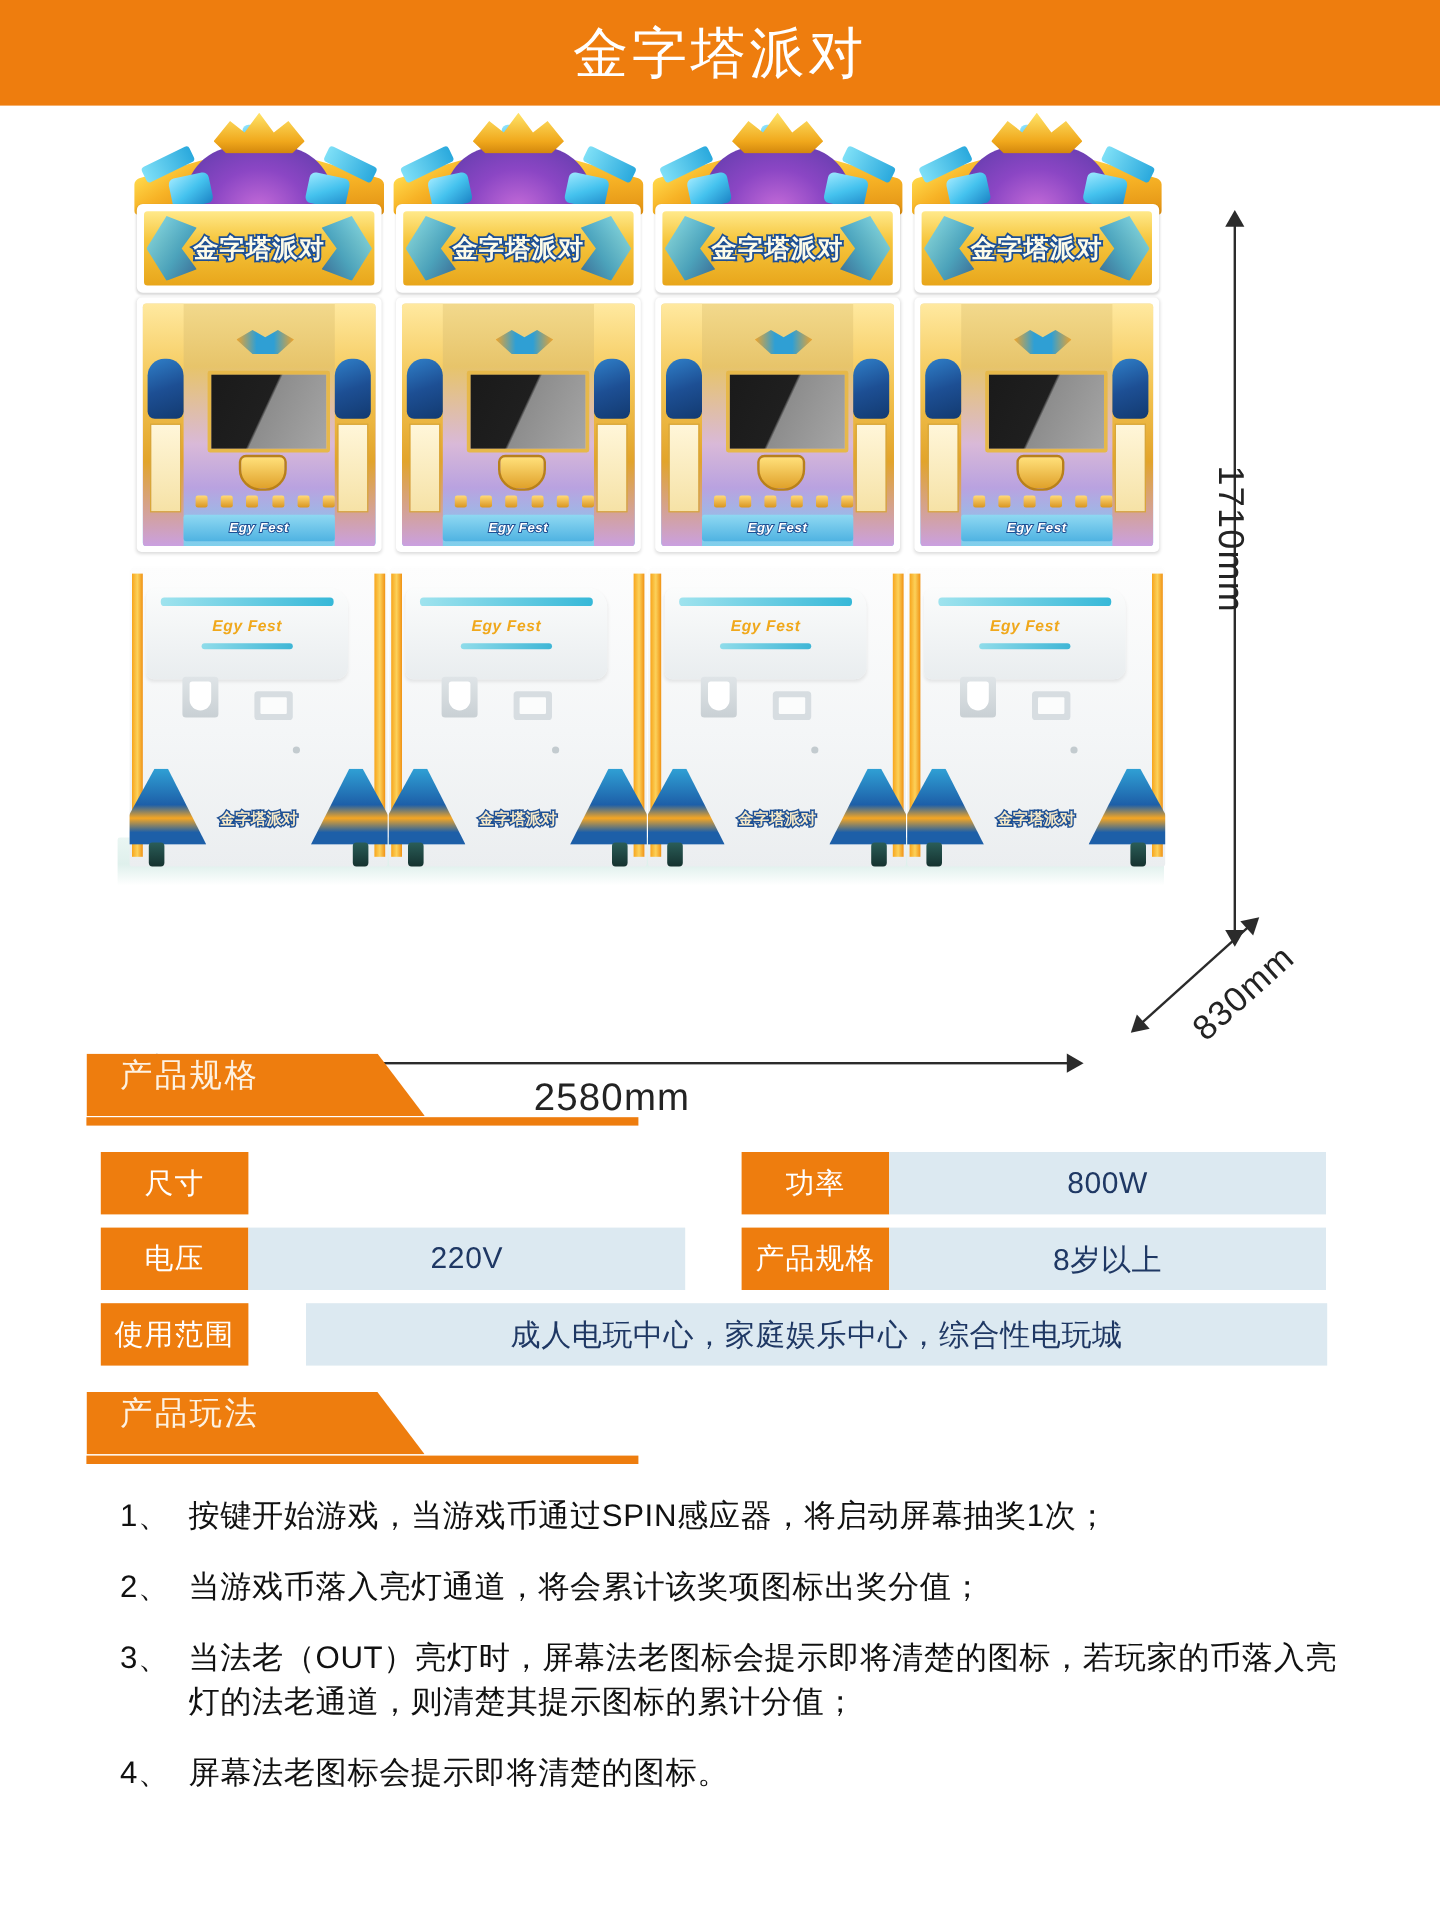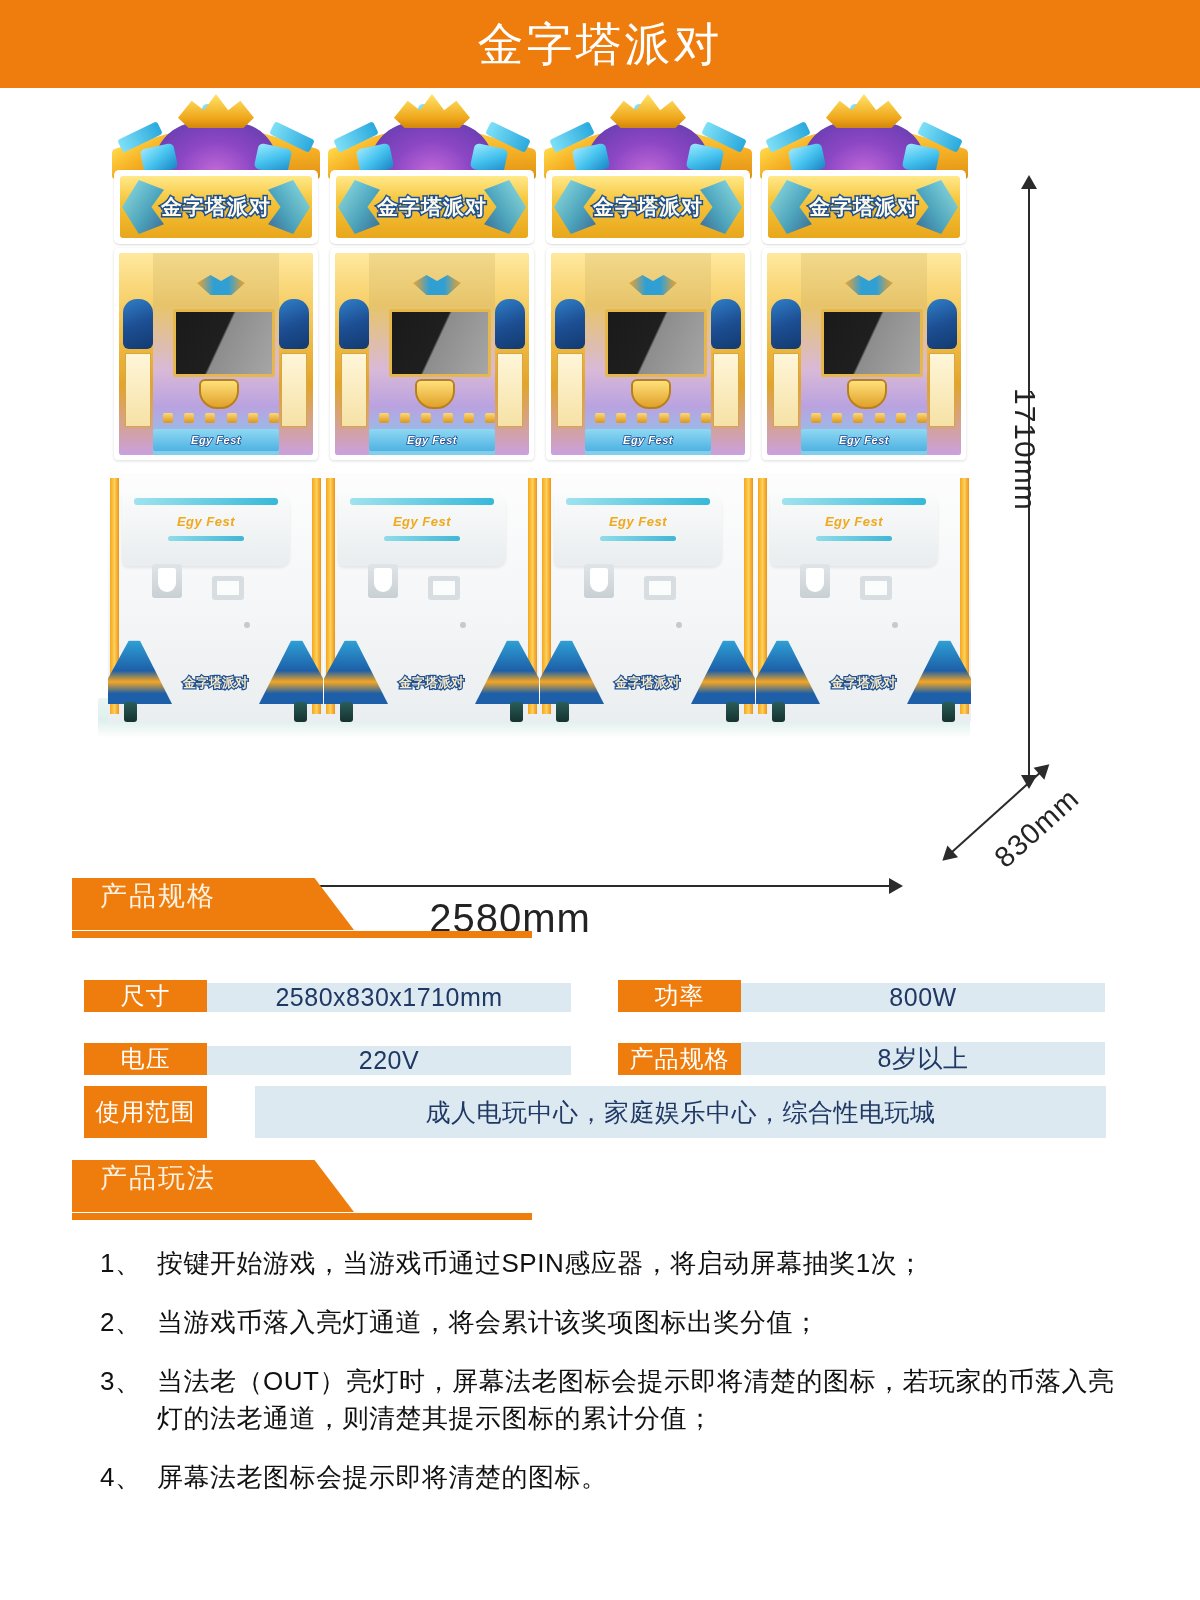--- a/index.html
+++ b/index.html
@@ -399,21 +399,21 @@
     border-top: 8px solid transparent;
     border-bottom: 8px solid transparent;
   }
   .dim-h::before { left: -13px; border-right: 14px solid #2b2b2b; }
   .dim-h::after  { right: -13px; border-left: 14px solid #2b2b2b; }
   .dim-h-label {
     position: absolute;
     left: 0; top: 808px;
     width: 1020px;
     text-align: center;
-    font-size: 40px;
+    font-size: 32px;
     color: #232323;
     letter-spacing: 1px;
   }
 
   .dim-d {
     position: absolute;
     left: 952px; top: 763px;
     width: 118px; height: 2px;
     background: #2b2b2b;
     transform: rotate(-42deg);
@@ -470,21 +470,21 @@
   .spec-table {
     position: absolute;
     left: 84px; top: 960px;
     width: 1022px;
   }
   .spec-row {
     display: flex;
     margin-bottom: 11px;
     height: 52px;
   }
-  .spec-pair { display: flex; height: 52px; align-items: flex-end; }
+  .spec-pair { display: flex; height: 52px; }
   .pair-left  { width: 487px; margin-right: 47px; }
   .pair-right { width: 487px; }
   .spec-key {
     width: 123px;
     background: #ee7d0e;
     color: #ffffff;
     font-size: 24px;
     letter-spacing: 1px;
     display: flex; align-items: center; justify-content: center;
     flex: none;
@@ -793,21 +793,20 @@
   <div class="tab-underline"></div>
   <div class="tab-shape">
     <span>产品规格</span>
   </div>
 </div>
 
 <div class="spec-table">
   <div class="spec-row">
     <div class="spec-pair pair-left">
       <div class="spec-key">尺寸</div>
-      <div class="spec-val">2580x830x1710mm</div>
     </div>
     <div class="spec-pair pair-right">
       <div class="spec-key">功率</div>
       <div class="spec-val">800W</div>
     </div>
   </div>
 
   <div class="spec-row">
     <div class="spec-pair pair-left">
       <div class="spec-key">电压</div>

